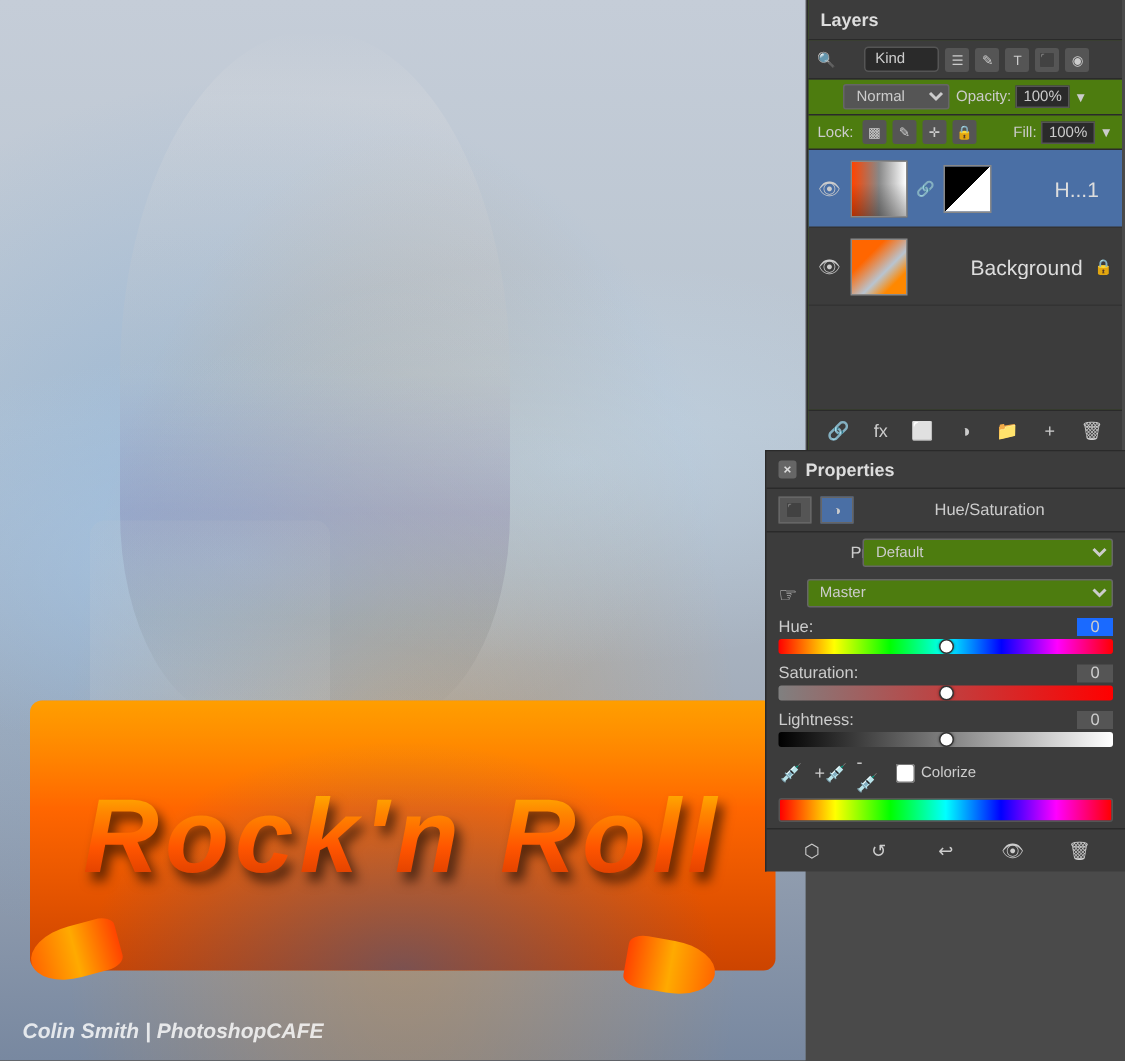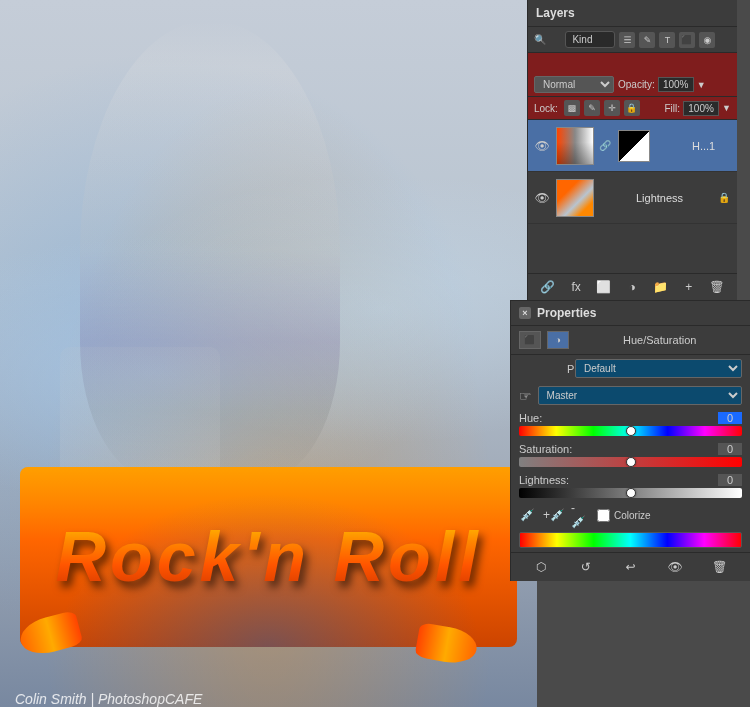--- a/index.html
+++ b/index.html
@@ -130,35 +130,35 @@
       height: 35px;
       background: linear-gradient(90deg, #ff6600 0%, #ffaa00 50%, #ff4400 100%);
       border-radius: 50% 20% 20% 50%;
     }
     .fish-1 { bottom: 55px; left: 20px; transform: rotate(-15deg); }
     .fish-2 { bottom: 45px; right: 60px; transform: rotate(10deg) scaleX(-1); }
 
     
     .watermark {
       position: absolute;
-      bottom: 0;
+      bottom: 12px;
       left: 15px;
       font-size: 14px;
-      font-weight: normal;
+      font-weight: bold;
       color: rgba(255,255,255,0.8);
       font-style: italic;
     }
 
     
     #layers-panel {
       position: absolute;
-      right: 13px; top: 0;
+      right: 2px; top: 0;
       width: 210px;
       height: 300px;
-      background: #7f1d1d;
+      background: #4d7c0f;
       border-left: 1px solid #2a2a2a;
       display: flex;
       flex-direction: column;
     }
 
     .panel-header {
       background: #3c3c3c;
       padding: 6px 8px;
       font-size: 12px;
       font-weight: bold;
@@ -199,24 +199,23 @@
       justify-content: center;
       font-size: 9px;
       color: #ccc;
       cursor: pointer;
     }
 
     
     .layers-blend-row {
       display: flex;
       align-items: center;
-      padding: 3px 6px;
+      padding: 3px 23px;
       gap: 4px;
       border-bottom: 1px solid #2a2a2a;
-      margin-top: 20px;
     }
 
     .blend-select {
       background: #555;
       border: 1px solid #666;
       color: #ccc;
       font-size: 10px;
       padding: 1px 4px;
       width: 80px;
       border-radius: 2px;
@@ -326,21 +325,21 @@
       width: 12px;
       display: flex;
       align-items: center;
       justify-content: center;
       font-size: 10px;
       color: #999;
     }
 
     .layer-name {
       flex: 1;
-      font-size: 11px;
+      font-size: 14px;
       color: #ddd;
       white-space: nowrap;
       overflow: hidden;
       padding-left: 36px;
     }
 
     .layer-lock-icon {
       font-size: 10px;
       color: #aaa;
     }
@@ -438,21 +437,21 @@
     .prop-row-label {
       font-size: 11px;
       color: #ccc;
       width: 50px;
       flex-shrink: 0;
       padding-left: 48px;
     }
 
     .prop-select {
       flex: 1;
-      background: #0c4a6e;
+      background: #4d7c0f;
       border: 1px solid #666;
       color: #ccc;
       font-size: 10px;
       padding: 2px 4px;
       border-radius: 2px;
     }
 
     
     .slider-section {
       padding: 3px 8px 2px 8px;
@@ -624,21 +623,21 @@
         <div style="position:absolute;inset:0;background:linear-gradient(to bottom, transparent 40%, rgba(0,0,0,0.3) 100%);"></div>
       </div>
       <div class="layer-link">🔗</div>
       <div class="layer-thumb-mask" style="background:linear-gradient(135deg,#000 50%,#fff 50%); width:32px; height:32px; border:1px solid #888;"></div>
       <div class="layer-name">H...1</div>
     </div>
 
     <div class="layer-item">
       <div class="layer-visibility">👁</div>
       <div class="layer-thumb-bg"></div>
-      <div class="layer-name">Lightness</div>
+      <div class="layer-name">Background</div>
       <span class="layer-lock-icon">🔒</span>
     </div>
   </div>
 
   <div class="layers-bottom">
     <span class="bottom-btn" title="Link layers">🔗</span>
     <span class="bottom-btn" title="Add layer style">fx</span>
     <span class="bottom-btn" title="Add mask">⬜</span>
     <span class="bottom-btn" title="New fill or adjustment layer">◑</span>
     <span class="bottom-btn" title="Group layers">📁</span>

